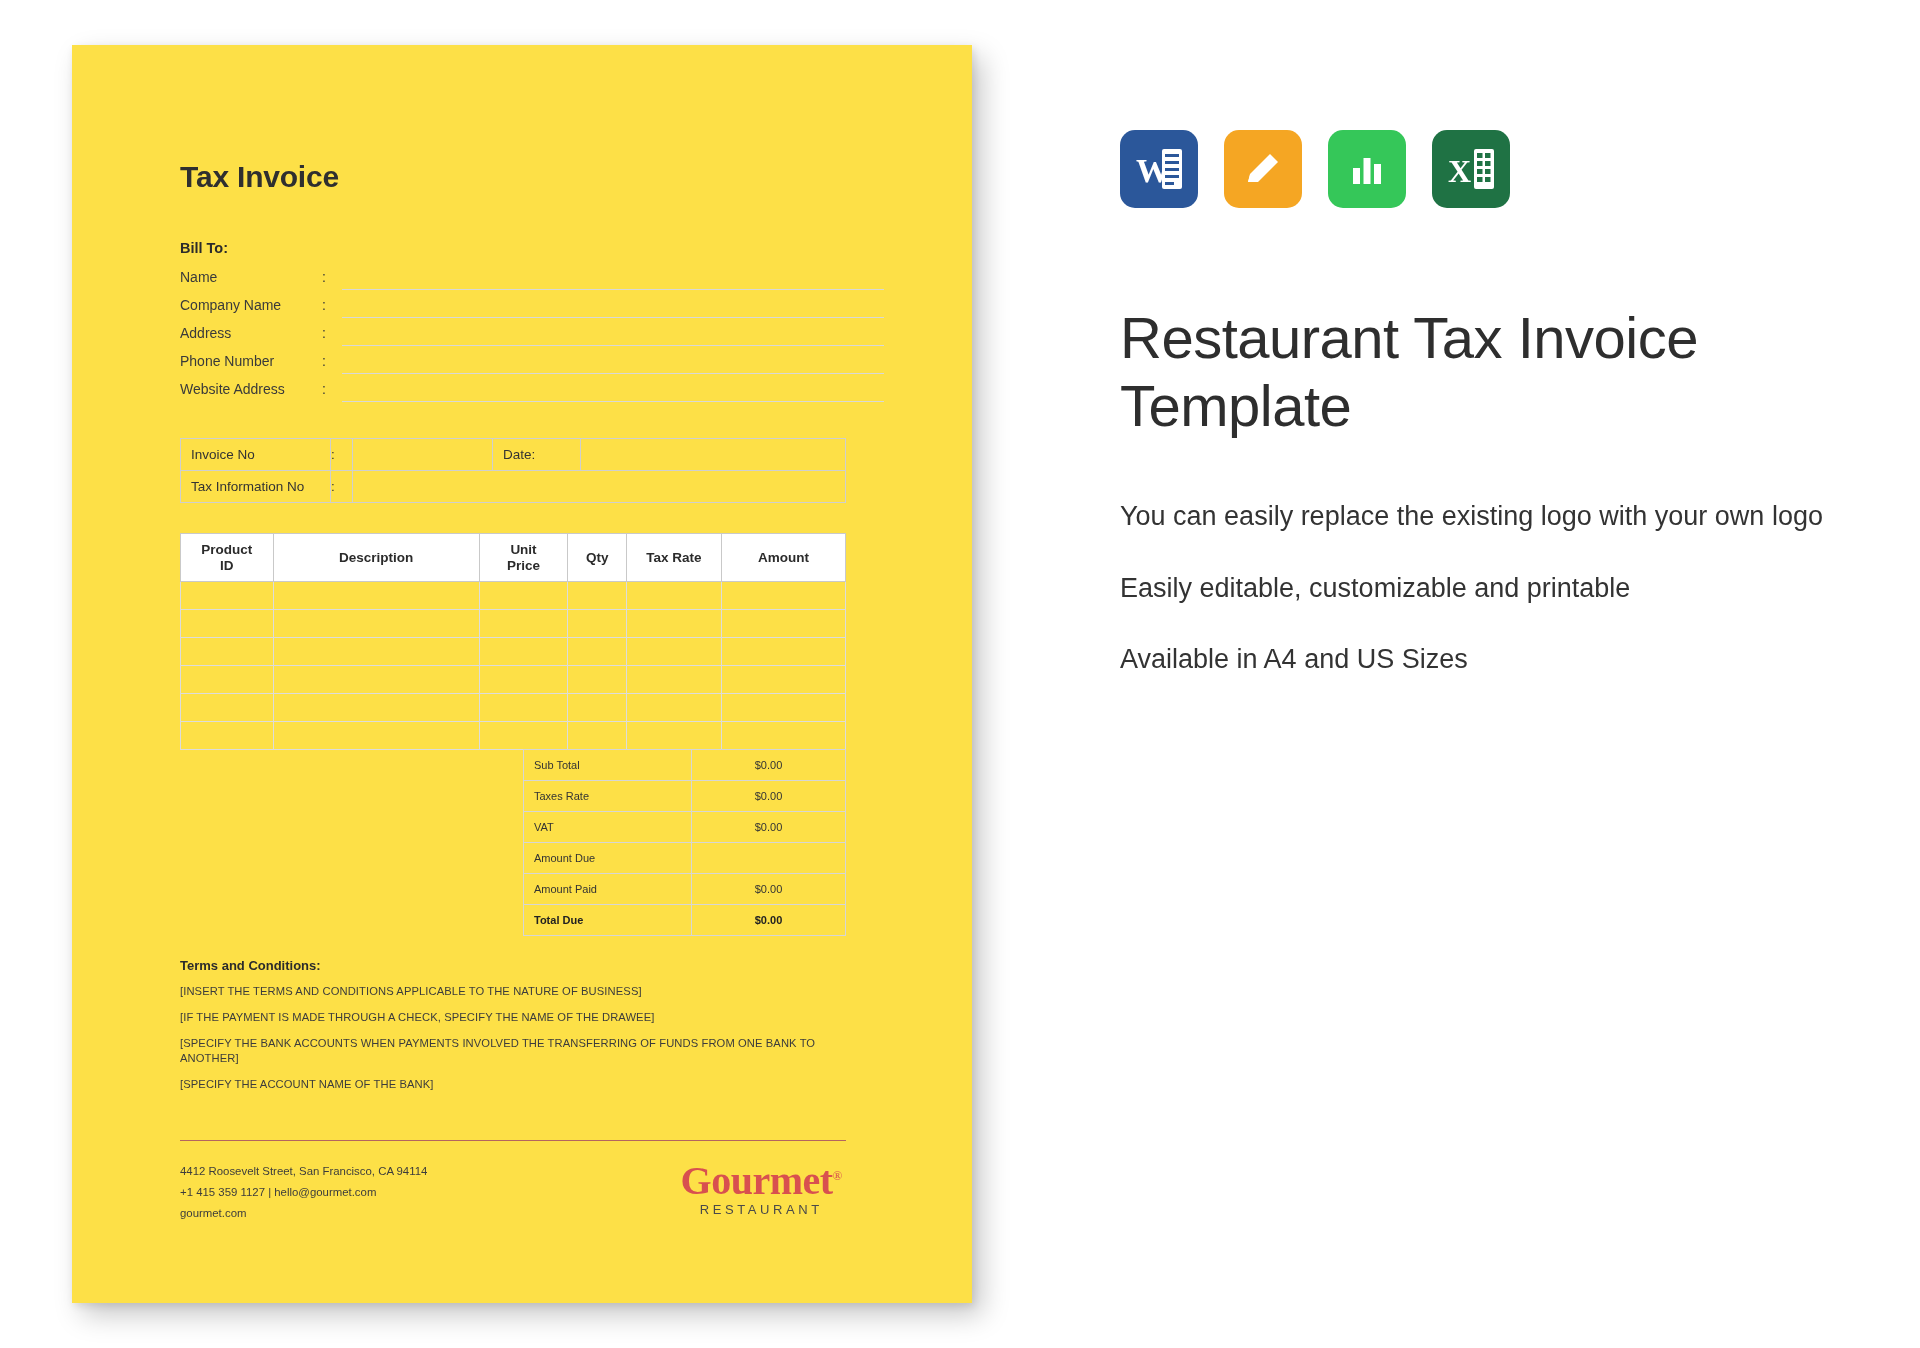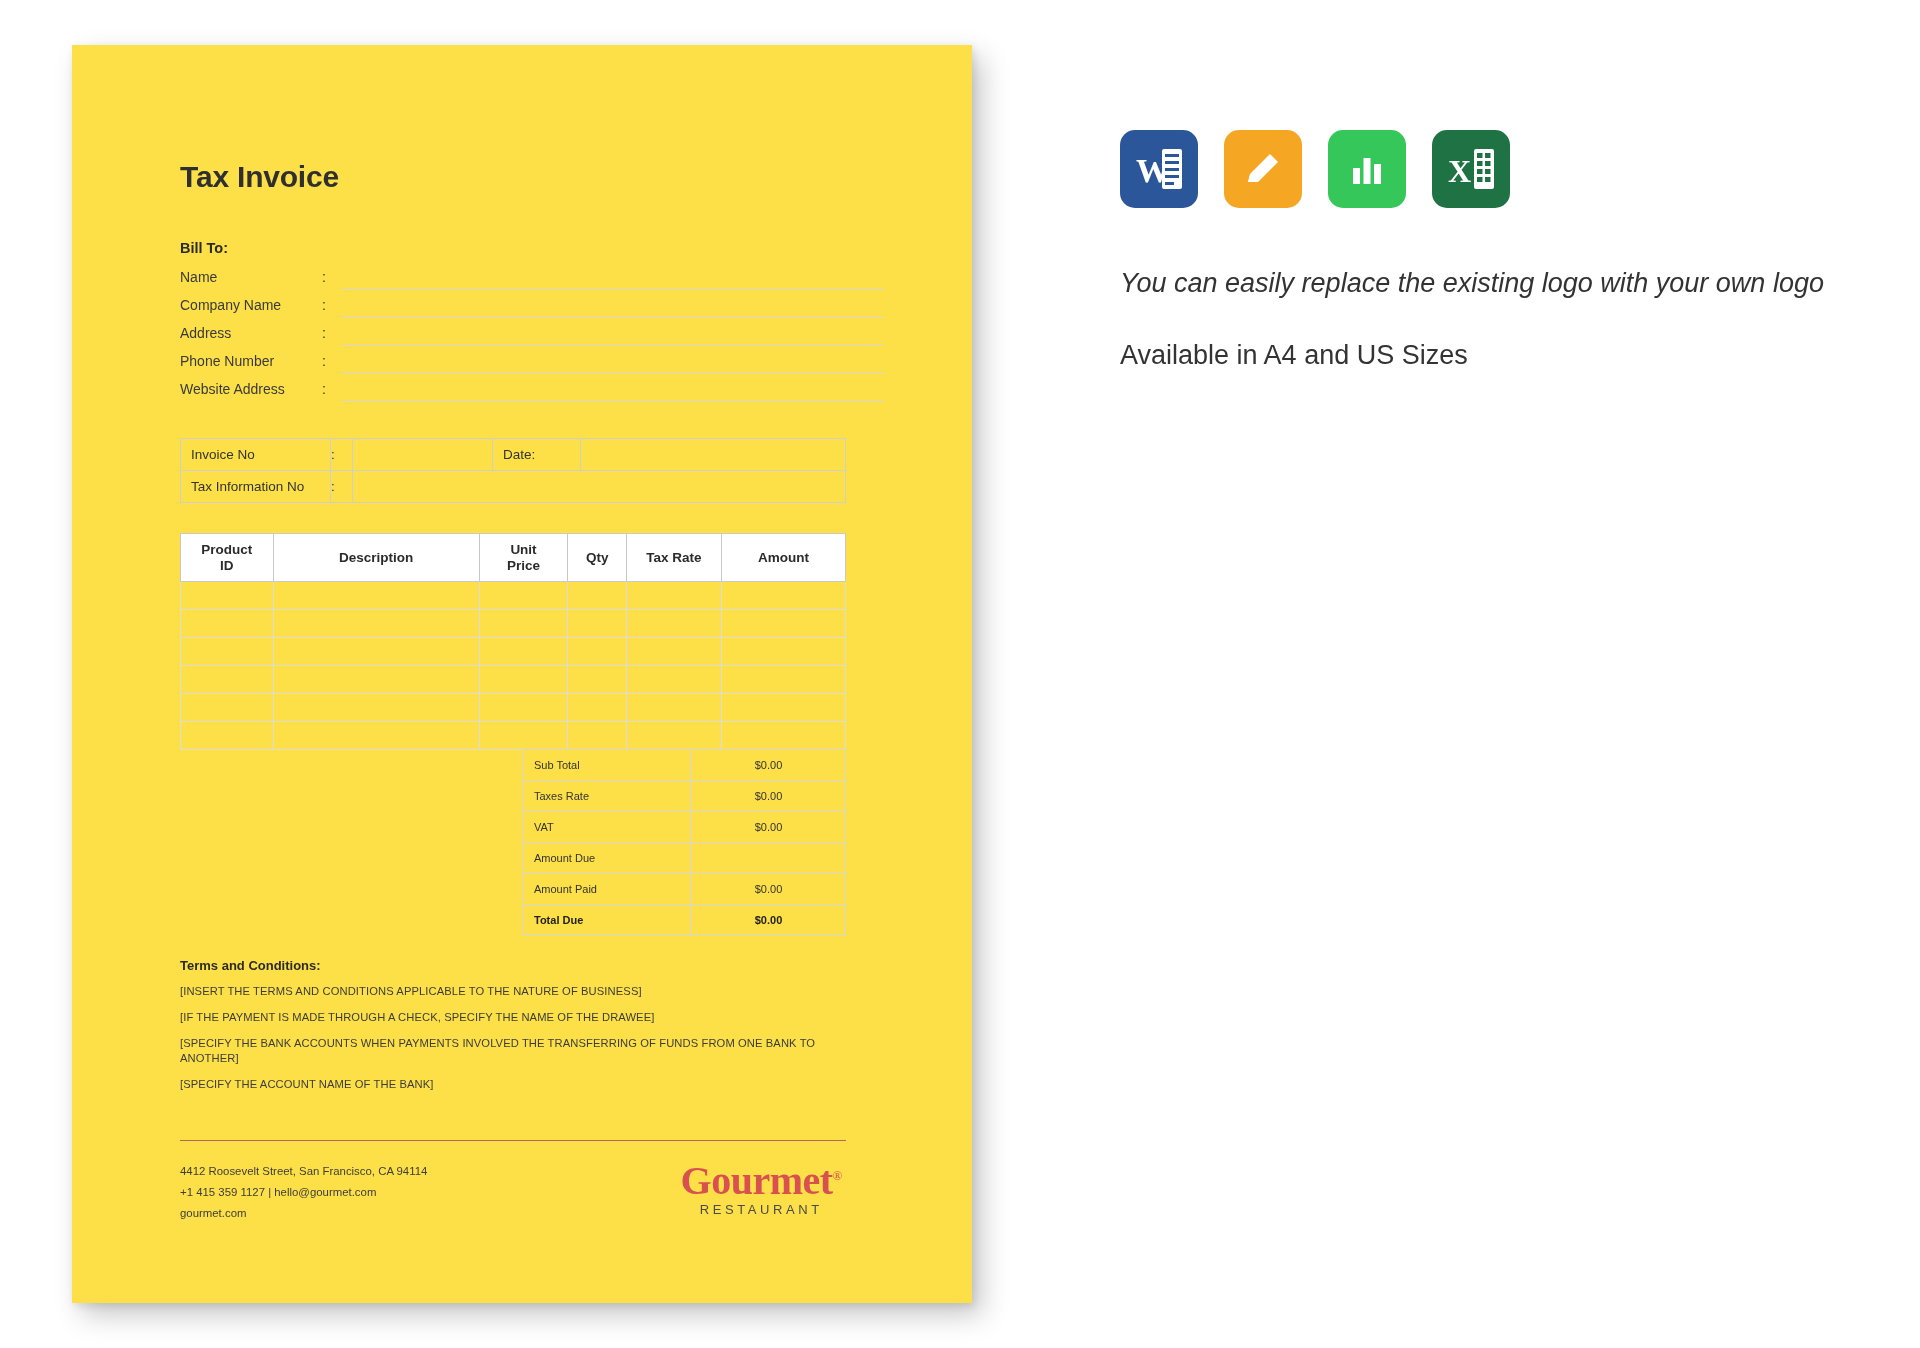--- a/index.html
+++ b/index.html
@@ -228,21 +228,21 @@
     font-weight: normal;
     letter-spacing: -0.5px;
   }
   .bullet {
     margin-top: 36px;
     font-size: 27px;
     color: #333333;
     line-height: 1.32;
     font-weight: normal;
   }
-  .bullet.first { margin-top: 58px; font-style: italic; }
+  .bullet.first { margin-top: 58px; }
 </style>
 </head>
 <body>
 
 <div class="doc-shadow-wrap">
   <div class="doc-page">
     <div class="doc-inner">
 
       <h1 class="doc-title">Tax Invoice</h1>
 
@@ -456,17 +456,19 @@
         <rect x="31" y="19" width="5.5" height="5" fill="#1f7244"></rect>
         <rect x="39" y="19" width="5.5" height="5" fill="#1f7244"></rect>
         <rect x="31" y="27" width="5.5" height="5" fill="#1f7244"></rect>
         <rect x="39" y="27" width="5.5" height="5" fill="#1f7244"></rect>
         <rect x="31" y="35" width="5.5" height="5" fill="#1f7244"></rect>
         <rect x="39" y="35" width="5.5" height="5" fill="#1f7244"></rect>
       </svg>
     </div>
   </div>
 
+  <h2 class="right-title">Restaurant Tax Invoice Template</h2>
 
   <div class="bullet first">You can easily replace the existing logo with your own logo</div>
+  <div class="bullet">Easily editable, customizable and printable</div>
   <div class="bullet">Available in A4 and US Sizes</div>
 
 </div>
 
 </body></html>

